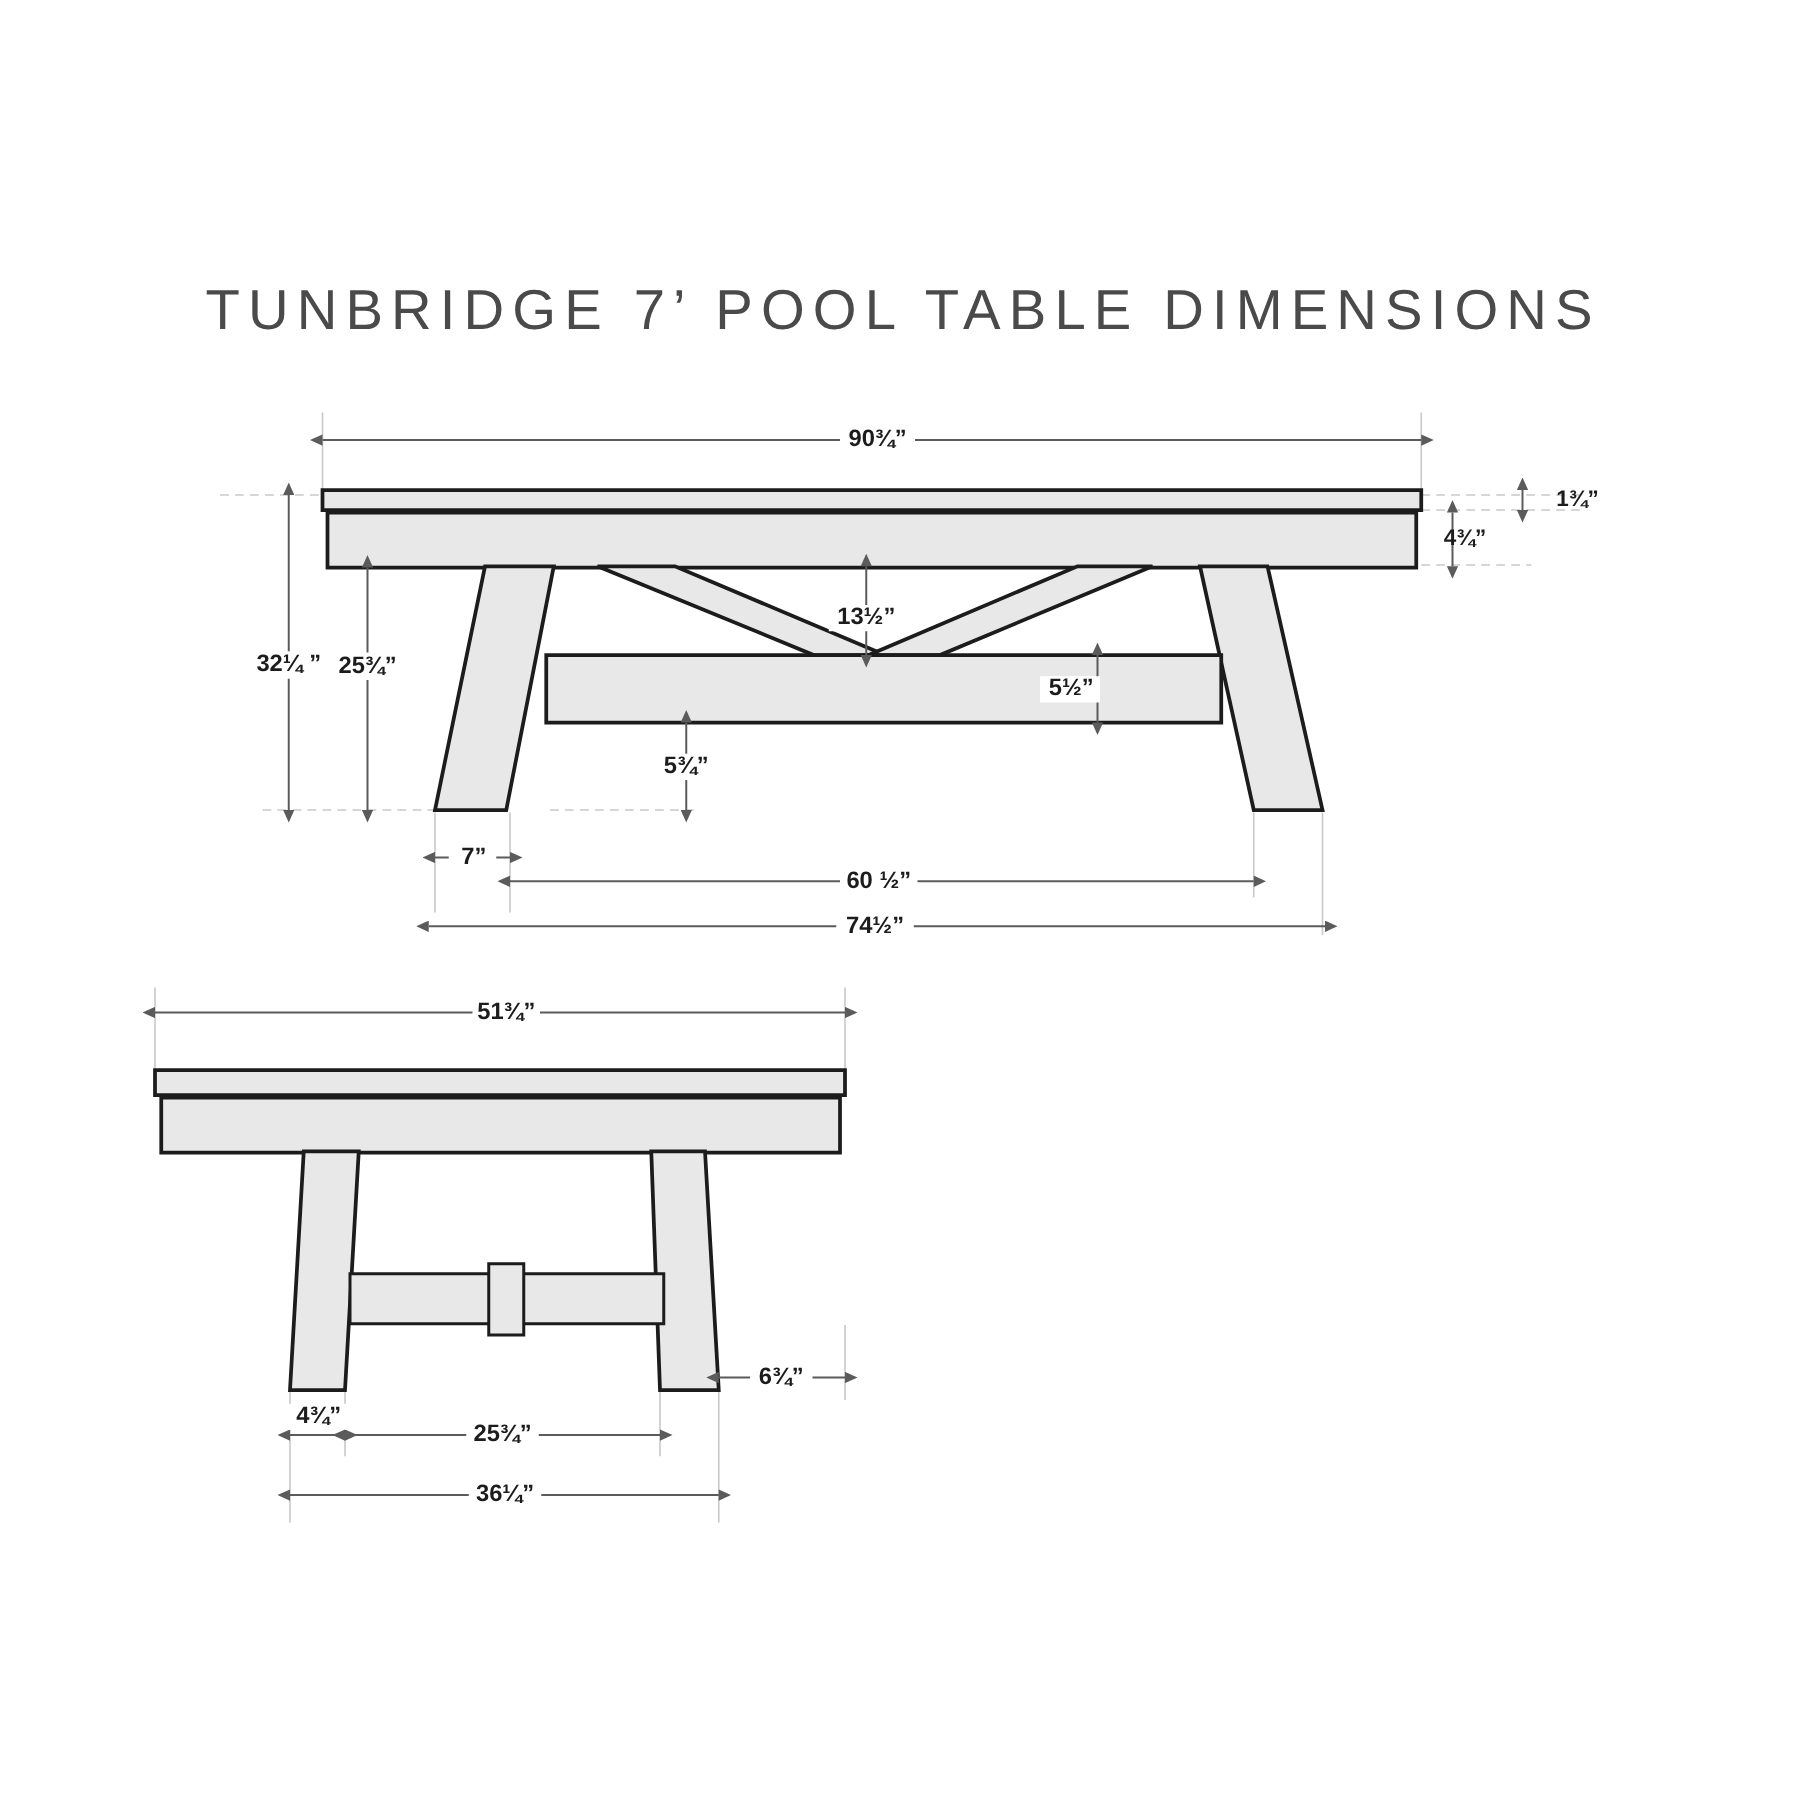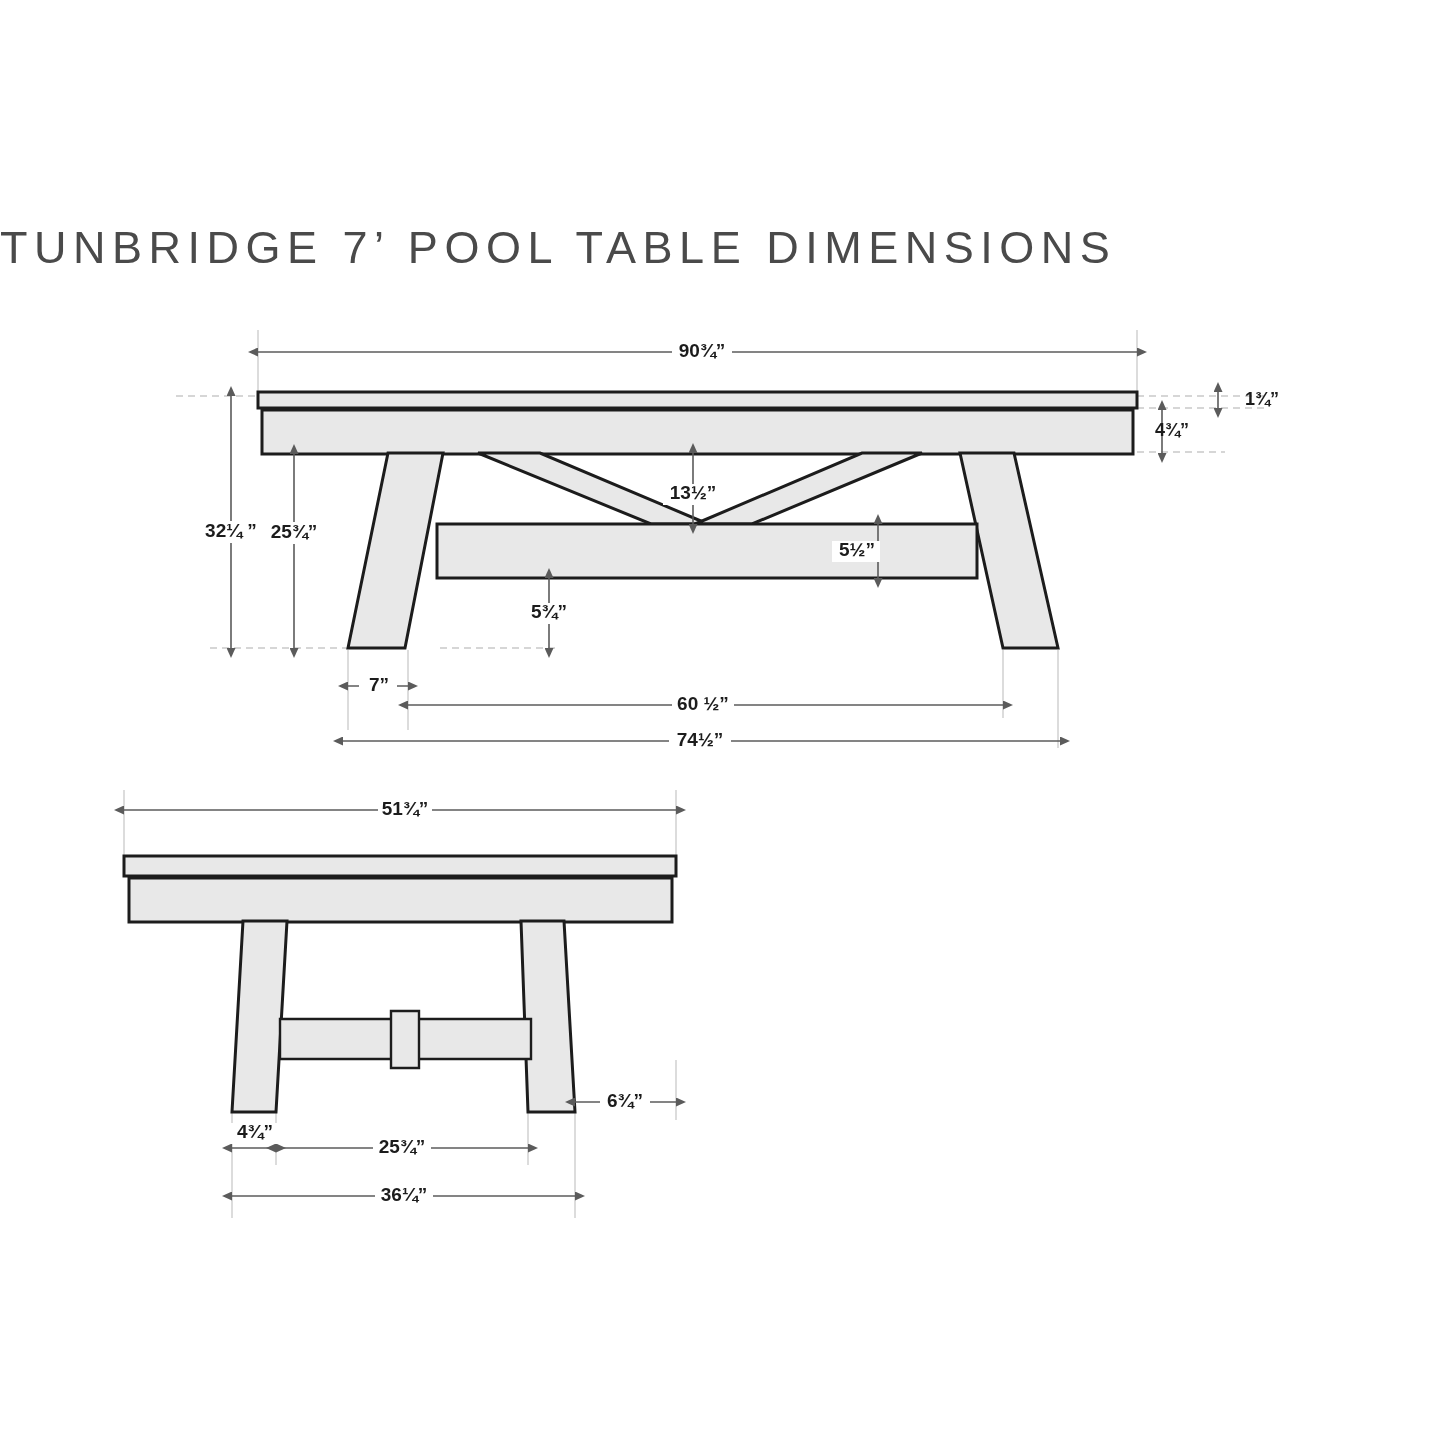--- a/index.html
+++ b/index.html
@@ -17,20 +17,21 @@
     position: relative;
     width: 1445px;
     height: 1445px;
     background: #ffffff;
   }
   #title {
     position: absolute;
     left: 0;
     top: 222px;
     width: 1445px;
+    text-align: center;
     font-family: "Liberation Sans", sans-serif;
     font-size: 45px;
     font-weight: 400;
     letter-spacing: 6.5px;
     color: #4a4a4a;
     white-space: nowrap;
   }
   svg#drawing {
     position: absolute;
     left: 0;

